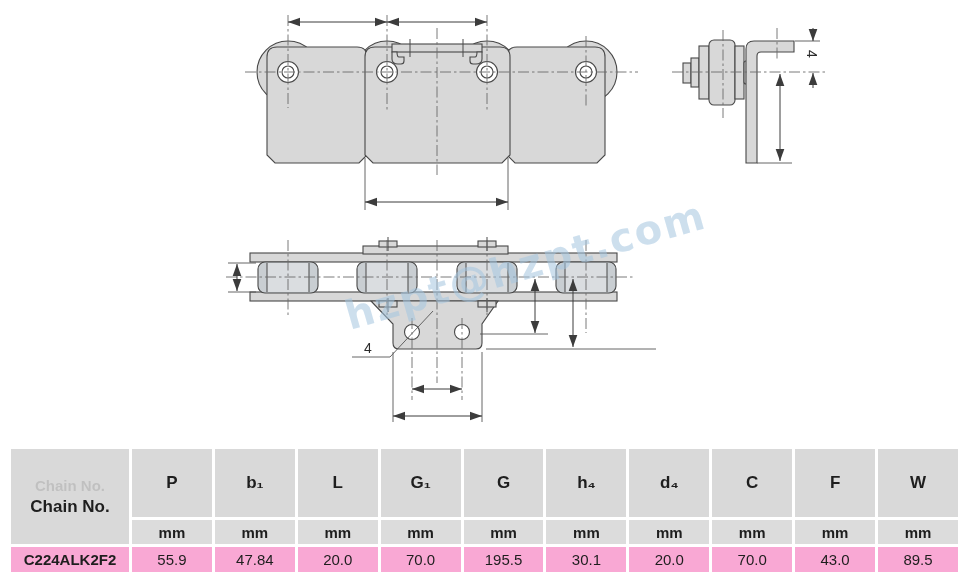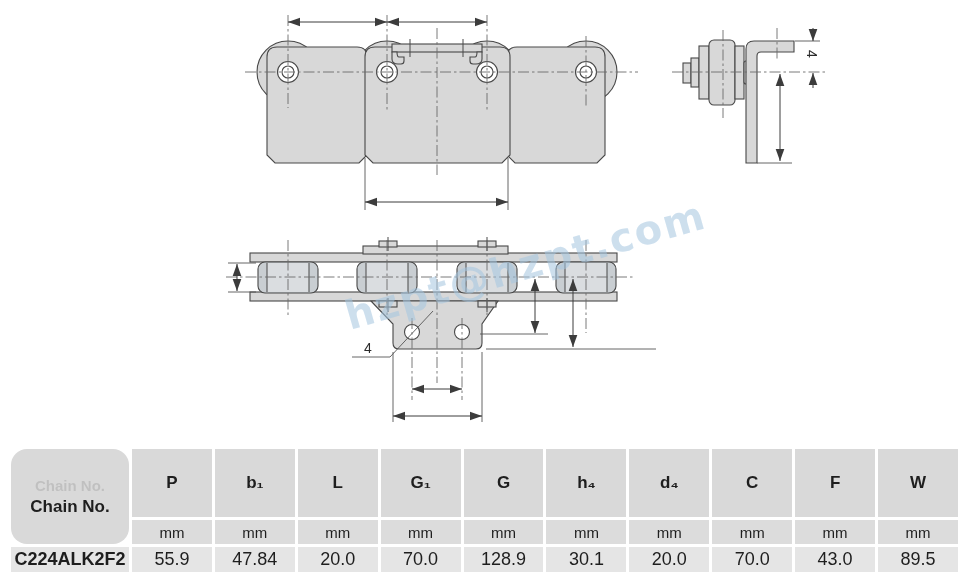--- a/index.html
+++ b/index.html
@@ -16,26 +16,26 @@
   .dim{stroke:#3c3c3c;stroke-width:1;fill:none;}
   .dimtxt{font-family:"Liberation Sans",sans-serif;font-size:14px;fill:#2b2b2b;}
   .wm{font-family:"DejaVu Sans",sans-serif;font-size:40px;font-weight:bold;
       fill:#a5c6e0;opacity:0.55;letter-spacing:2px;}
   
   .table-wrap{position:absolute;left:8px;top:446px;width:953px;}
   table.spec{border-collapse:separate;border-spacing:3px;width:100%;table-layout:fixed;}
   table.spec td{text-align:center;vertical-align:middle;color:#1e1e1e;overflow:hidden;}
   col.c-chain{width:118px;}
   tr.hdr td{background:#d9d9d9;font-weight:bold;font-size:17px;height:66px;}
-  td.chain-hdr{background:#d9d9d9;border-radius:16px;}
+  td.chain-hdr{background:#d9d9d9;}
   .chain-hdr-inner{display:flex;flex-direction:column;align-items:center;justify-content:center;}
   .ghost{opacity:0.13;font-size:15px;font-weight:bold;margin-bottom:3px;}
   .chain-main{font-size:17px;font-weight:bold;}
-  tr.units td{background:#dcdcdc;font-size:15px;font-weight:normal;height:22px;margin-left:25px;}
-  tr.data td{background:#e5e5e5;font-size:18px;height:23px;}
+  tr.units td{background:#dcdcdc;font-size:15px;font-weight:bold;height:22px;margin-left:25px;}
+  tr.data td{background:#f9a8d4;font-size:15px;height:23px;}
   td.chain-cell{font-weight:bold;font-size:16px;}
 </style>
 </head>
 <body>
 
 <div class="page">
 
   <svg class="draw" width="969" height="445" viewBox="0 0 969 445">
     <defs>
       <marker id="ah" viewBox="0 0 10 10" refX="10" refY="5" markerWidth="12" markerHeight="12" orient="auto-start-reverse">
@@ -230,21 +230,21 @@
           <td>mm</td>
           <td>mm</td>
           <td>mm</td>
         </tr>
         <tr class="data">
           <td class="chain-cell">C224ALK2F2</td>
           <td>55.9</td>
           <td>47.84</td>
           <td>20.0</td>
           <td>70.0</td>
-          <td>128.9</td>
+          <td>195.5</td>
           <td>30.1</td>
           <td>20.0</td>
           <td>70.0</td>
           <td>43.0</td>
           <td>89.5</td>
         </tr>
       </tbody>
     </table>
   </div>
 

